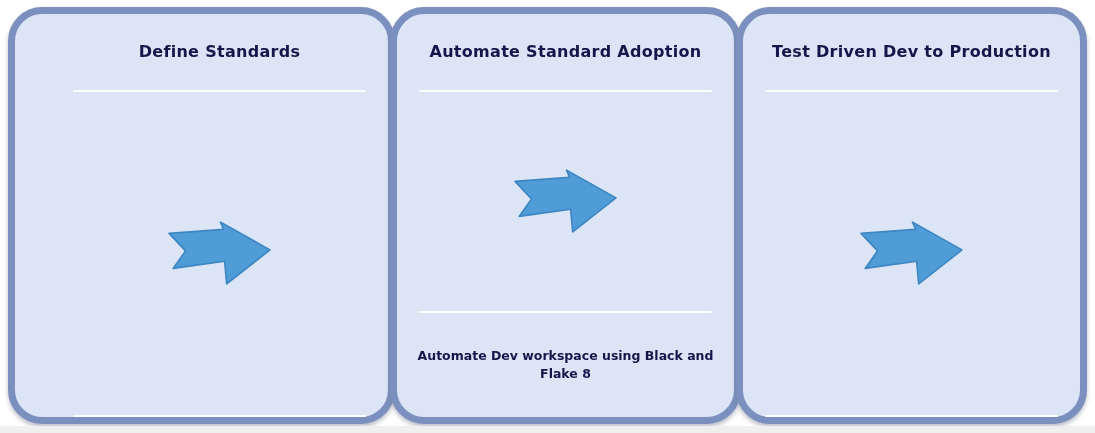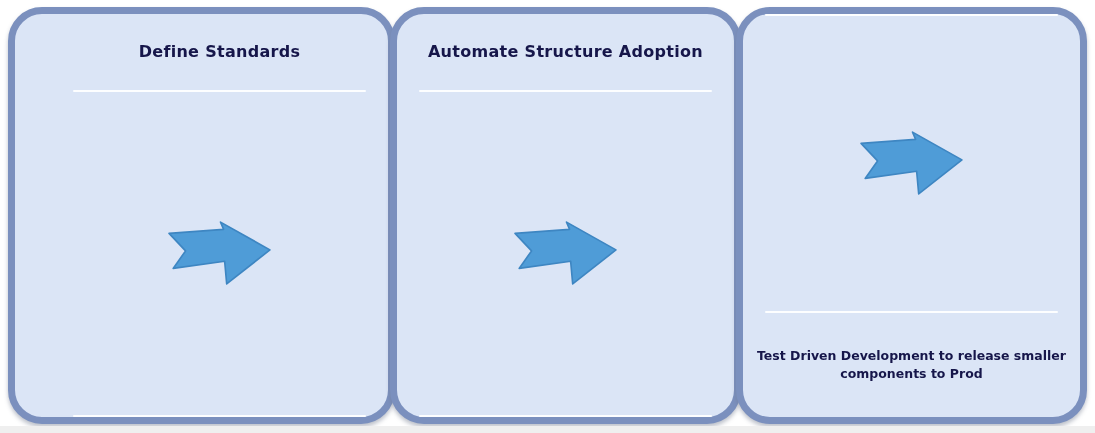--- a/index.html
+++ b/index.html
@@ -111,36 +111,37 @@
       <div class="card-middle">
         <svg class="arrow-icon" viewBox="0 0 102 63" aria-hidden="true">
           <polygon points="2,12 55,8 52,1 100,28 58,61 56,39 6,46 18,29"></polygon>
         </svg>
       </div>
       <div class="card-divider"></div>
     </div>
 
 
     <div class="card">
-      <div class="card-title">Automate Structure Adoption</div>
+      <div class="card-title">Automate Standard Adoption</div>
+      <div class="card-divider"></div>
+      <div class="card-middle">
+        <svg class="arrow-icon" viewBox="0 0 102 63" aria-hidden="true">
+          <polygon points="2,12 55,8 52,1 100,28 58,61 56,39 6,46 18,29"></polygon>
+        </svg>
+      </div>
+      <div class="card-divider"></div>
+      <div class="card-desc">Automate Dev workspace using Black and Flake 8</div>
+    </div>
+
+    <div class="card">
+      <div class="card-title">Test Driven Dev to Production</div>
       <div class="card-divider"></div>
       <div class="card-middle">
         <svg class="arrow-icon" viewBox="0 0 102 63" aria-hidden="true">
           <polygon points="2,12 55,8 52,1 100,28 58,61 56,39 6,46 18,29"></polygon>
         </svg>
       </div>
       <div class="card-divider"></div>
     </div>
 
-    <div class="card">
-      <div class="card-divider"></div>
-      <div class="card-middle">
-        <svg class="arrow-icon" viewBox="0 0 102 63" aria-hidden="true">
-          <polygon points="2,12 55,8 52,1 100,28 58,61 56,39 6,46 18,29"></polygon>
-        </svg>
-      </div>
-      <div class="card-divider"></div>
-      <div class="card-desc">Test Driven Development to release smaller components to Prod</div>
-    </div>
-
   </div>
   <div class="bottom-strip"></div>
 </div>
 
 </body></html>

